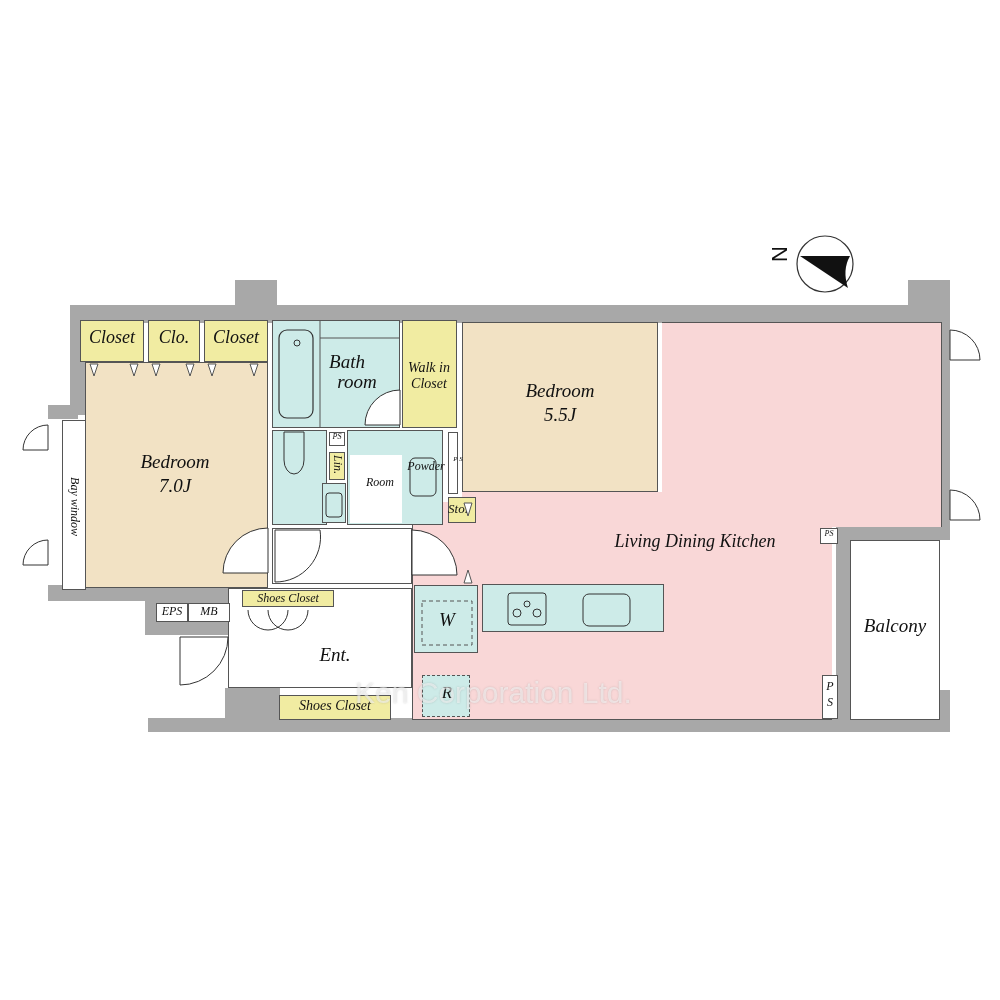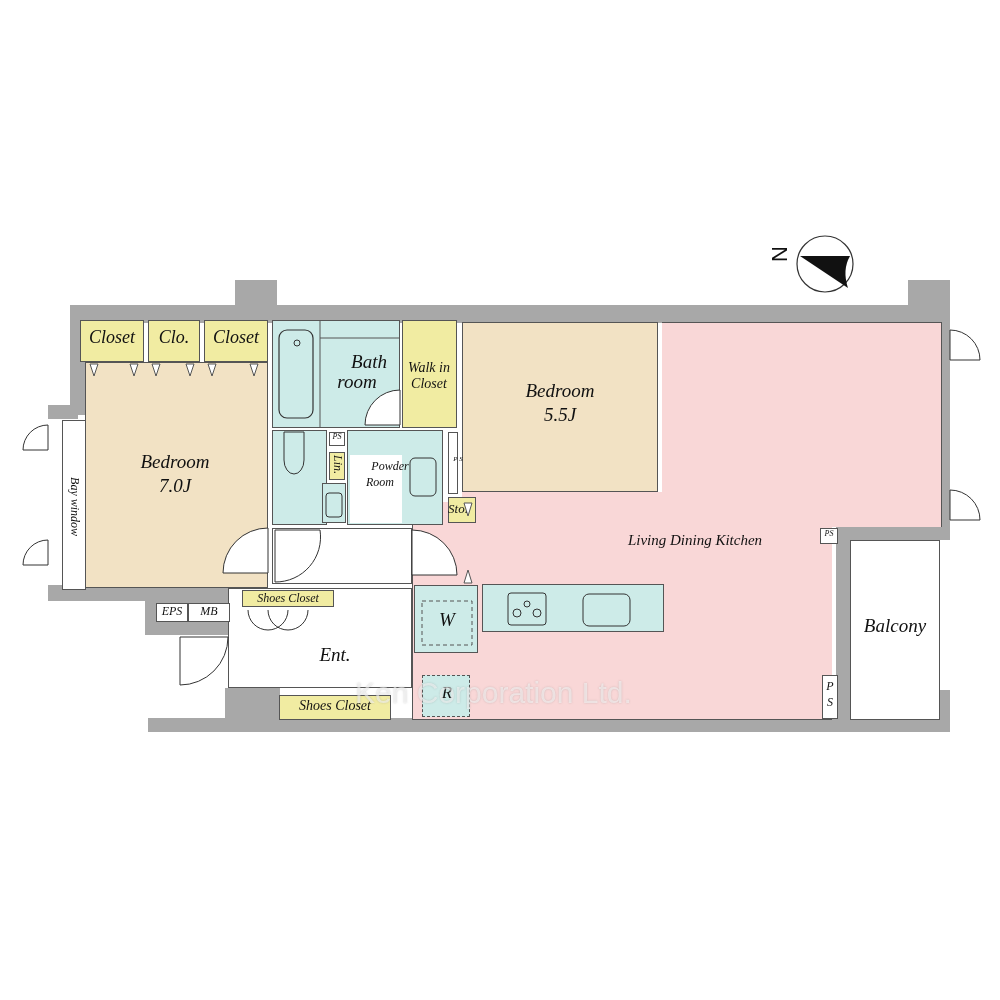--- a/index.html
+++ b/index.html
@@ -114,33 +114,33 @@
   <path d="M800 256 L850 256 Q842 270 848 288 Z" fill="#111"></path>
 </svg>
 
 <div class="lbl" style="left:772px;top:242px;font-size:22px;font-style:normal;font-family:'Liberation Sans',sans-serif;transform:rotate(-90deg);">N</div>
 <div class="lbl" style="left:82px;top:328px;font-size:18px;width:60px;">Closet</div>
 <div class="lbl" style="left:148px;top:328px;font-size:18px;width:52px;">Clo.</div>
 <div class="lbl" style="left:206px;top:328px;font-size:18px;width:60px;">Closet</div>
 <div class="lbl" style="left:110px;top:452px;font-size:19px;width:130px;">Bedroom</div>
 <div class="lbl" style="left:110px;top:476px;font-size:19px;width:130px;">7.0J</div>
 <div class="lbl" style="left:36px;top:500px;font-size:12px;width:76px;transform:rotate(90deg);">Bay window</div>
-<div class="lbl" style="left:334px;top:352px;font-size:19px;width:70px;">Bath</div>
+<div class="lbl" style="left:312px;top:352px;font-size:19px;width:70px;">Bath</div>
 <div class="lbl" style="left:322px;top:372px;font-size:19px;width:70px;">room</div>
 <div class="lbl" style="left:400px;top:360px;font-size:14px;width:58px;">Walk in</div>
 <div class="lbl" style="left:400px;top:376px;font-size:14px;width:58px;">Closet</div>
 <div class="lbl" style="left:500px;top:381px;font-size:19px;width:120px;">Bedroom</div>
 <div class="lbl" style="left:500px;top:405px;font-size:19px;width:120px;">5.5J</div>
 <div class="lbl small" style="left:329px;top:433px;font-size:8px;width:16px;">PS</div>
 <div class="lbl" style="left:324px;top:458px;font-size:12px;width:26px;transform:rotate(90deg);">Lin.</div>
-<div class="lbl" style="left:350px;top:460px;font-size:12px;width:80px;">Powder</div>
+<div class="lbl" style="left:350px;top:460px;font-size:12px;width:80px;padding-left:36px;">Powder</div>
 <div class="lbl" style="left:350px;top:476px;font-size:12px;width:60px;">Room</div>
 <div class="lbl" style="left:444px;top:456px;font-size:7px;width:28px;white-space:normal;">P S</div>
 <div class="lbl" style="left:448px;top:502px;font-size:13px;width:20px;">Sto.</div>
-<div class="lbl" style="left:580px;top:532px;font-size:15px;width:230px;">Living Dining Kitchen</div>
+<div class="lbl" style="left:580px;top:532px;font-size:18px;width:230px;">Living Dining Kitchen</div>
 <div class="lbl small" style="left:820px;top:530px;font-size:8px;width:18px;">PS</div>
 <div class="lbl" style="left:242px;top:592px;font-size:12px;width:92px;">Shoes Closet</div>
 <div class="lbl" style="left:156px;top:605px;font-size:12px;width:32px;">EPS</div>
 <div class="lbl" style="left:188px;top:605px;font-size:12px;width:42px;">MB</div>
 <div class="lbl" style="left:300px;top:645px;font-size:19px;width:70px;font-style:italic;">Ent.</div>
 <div class="lbl" style="left:279px;top:698px;font-size:14px;width:112px;">Shoes Closet</div>
 <div class="lbl" style="left:430px;top:610px;font-size:19px;width:34px;">W</div>
 <div class="lbl" style="left:430px;top:684px;font-size:17px;width:34px;">R</div>
 <div class="lbl" style="left:850px;top:616px;font-size:19px;width:90px;">Balcony</div>
 <div class="lbl" style="left:822px;top:680px;font-size:12px;width:16px;">P</div>

